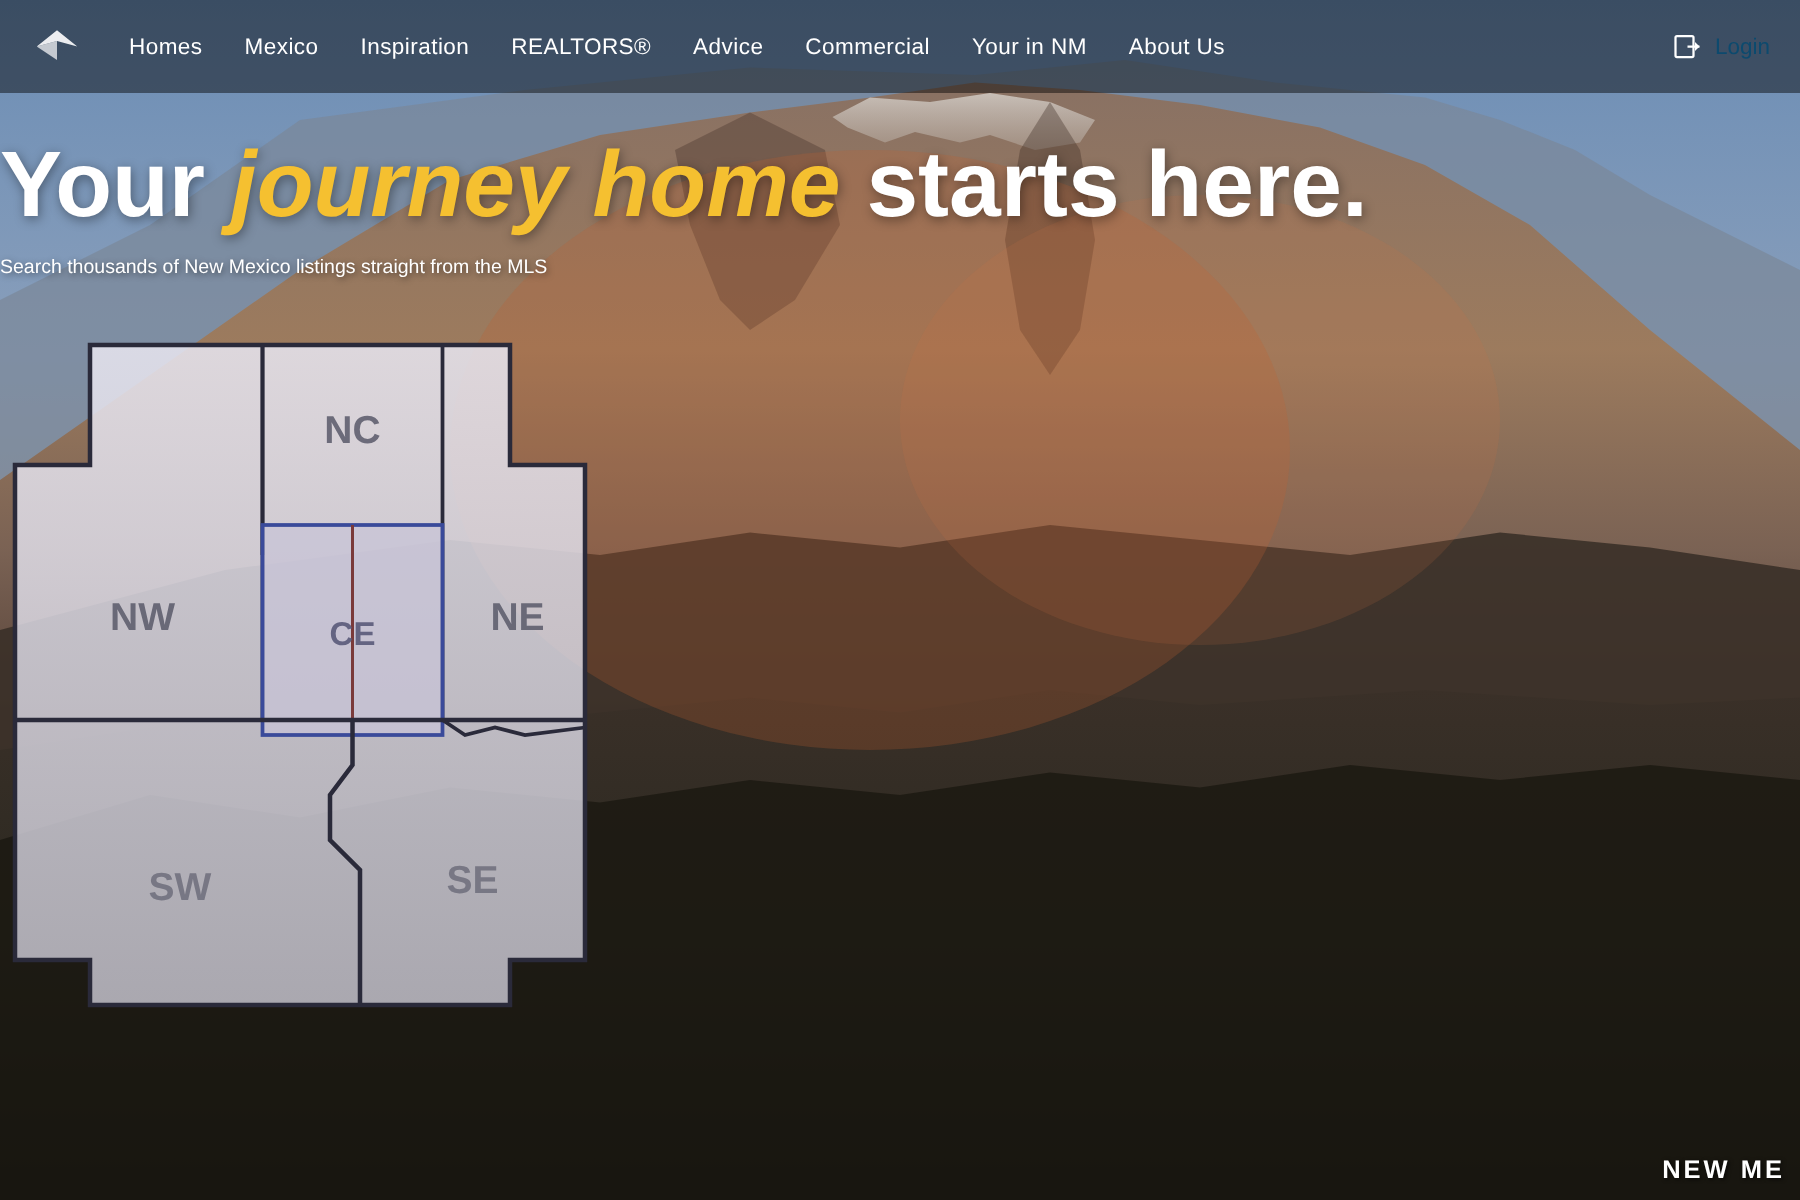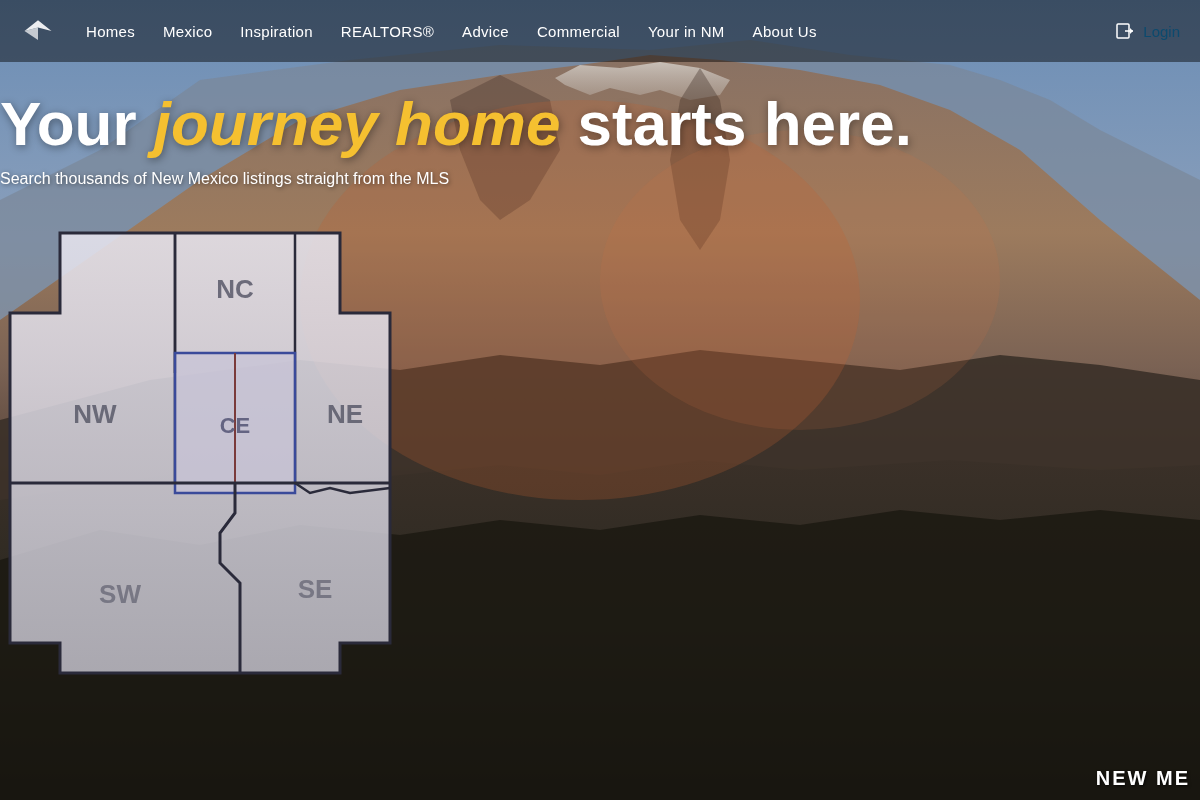--- a/index.html
+++ b/index.html
@@ -111,21 +111,21 @@
       margin-bottom: 12px;
     }
 
     .hero-title .italic-yellow {
       font-style: italic;
       color: #f5c030;
       font-weight: 700;
     }
 
     .hero-subtitle {
-      font-size: 16px;
+      font-size: 13px;
       color: #ffffff;
       text-align: center;
       font-weight: 300;
       text-shadow: 1px 1px 4px rgba(0,0,0,0.5);
       margin-bottom: 35px;
     }
 
     
     .nm-map-container {
       position: relative;
@@ -139,21 +139,21 @@
       height: 100%;
     }
 
     
     .watermark {
       position: absolute;
       bottom: 10px;
       right: 10px;
       z-index: 10;
       color: #ffffff;
-      font-size: 20px;
+      font-size: 17px;
       font-weight: 900;
       letter-spacing: 2px;
       text-shadow: 1px 1px 3px rgba(0,0,0,0.8);
     }
 
     
     .bg-scene {
       position: absolute;
       inset: 0;
       z-index: 1;

